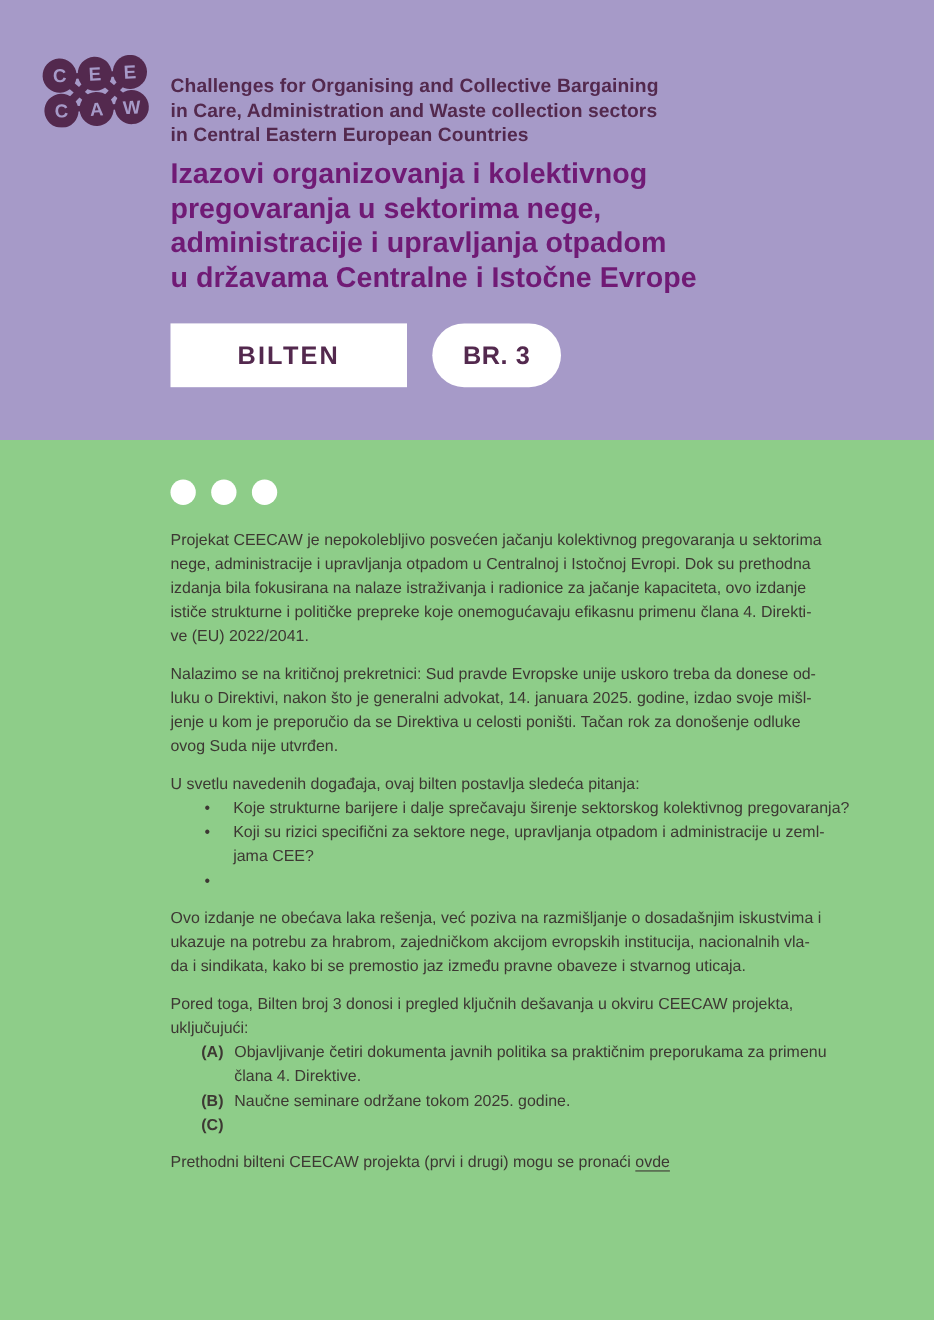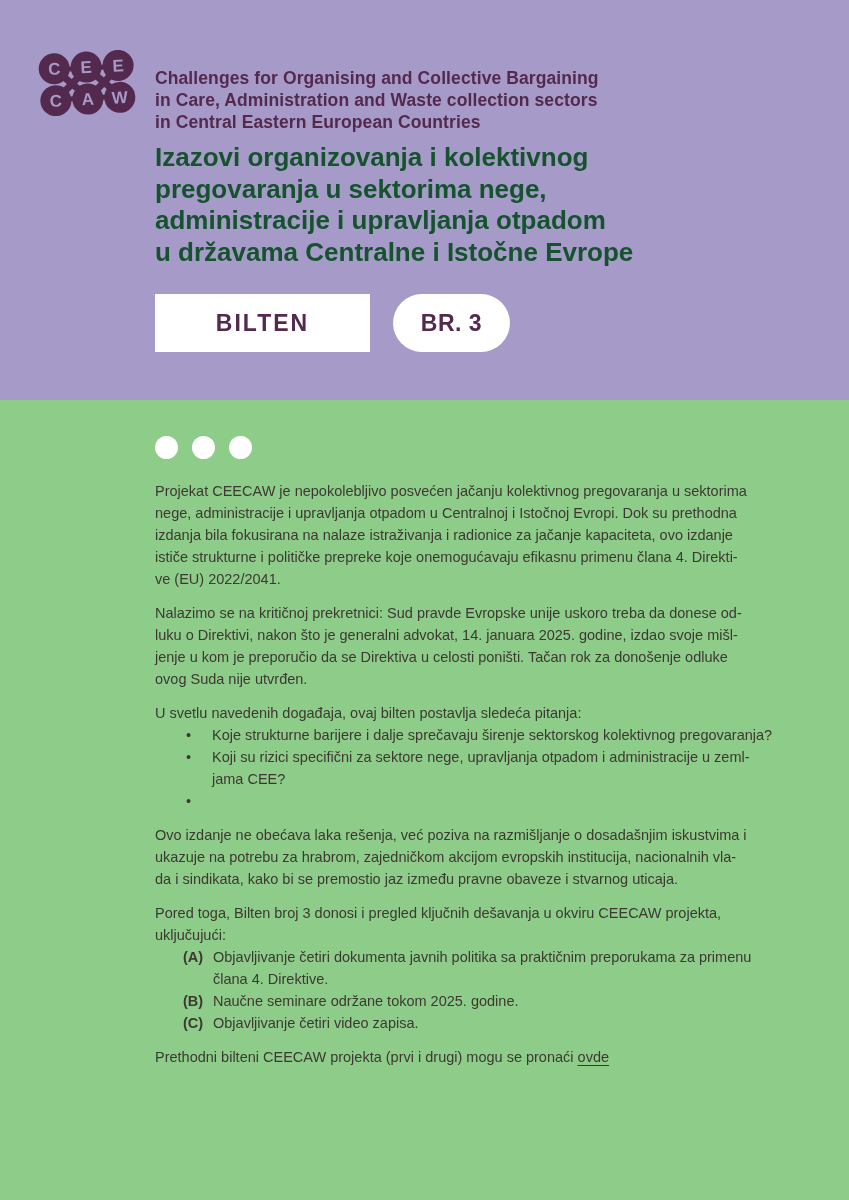--- a/index.html
+++ b/index.html
@@ -28,21 +28,21 @@
     position: absolute; left: 155px; top: 47px;
     font-size: 17.5px; line-height: 22px; font-weight: 700;
     color: var(--plum);
     white-space: pre;
     letter-spacing: 0.1px;
     margin-top: 20px;
   }
   .title-sr {
     position: absolute; left: 155px; top: 142px;
     font-size: 26px; line-height: 31.5px; font-weight: 700;
-    color: #14532d;
+    color: #701a75;
     white-space: pre;
   }
   .badges {
     position: absolute; left: 155px; top: 294px;
     display: flex; gap: 23px;
   }
   .badge {
     height: 58px; background: #ffffff; color: var(--plum);
     font-weight: 700; font-size: 23px;
     display: flex; align-items: center; justify-content: center;
@@ -199,21 +199,20 @@
           <span class="abc-label">(A)</span>
           <span class="abc-text">Objavljivanje četiri dokumenta javnih politika sa praktičnim preporukama za primenu
 člana 4. Direktive.</span>
         </div>
         <div class="abc-item">
           <span class="abc-label">(B)</span>
           <span class="abc-text">Naučne seminare održane tokom 2025. godine.</span>
         </div>
         <div class="abc-item">
           <span class="abc-label">(C)</span>
-          <span class="abc-text">Objavljivanje četiri video zapisa.</span>
         </div>
       </div>
 
       <div class="prev-line"><span>Prethodni bilteni CEECAW projekta (prvi i drugi) mogu se pronaći </span><a class="prev-link">ovde</a></div>
 
     </div>
 
     <div class="footer">
       <span class="footer-label">BILTEN</span>
       <span class="page-badge">1</span>

